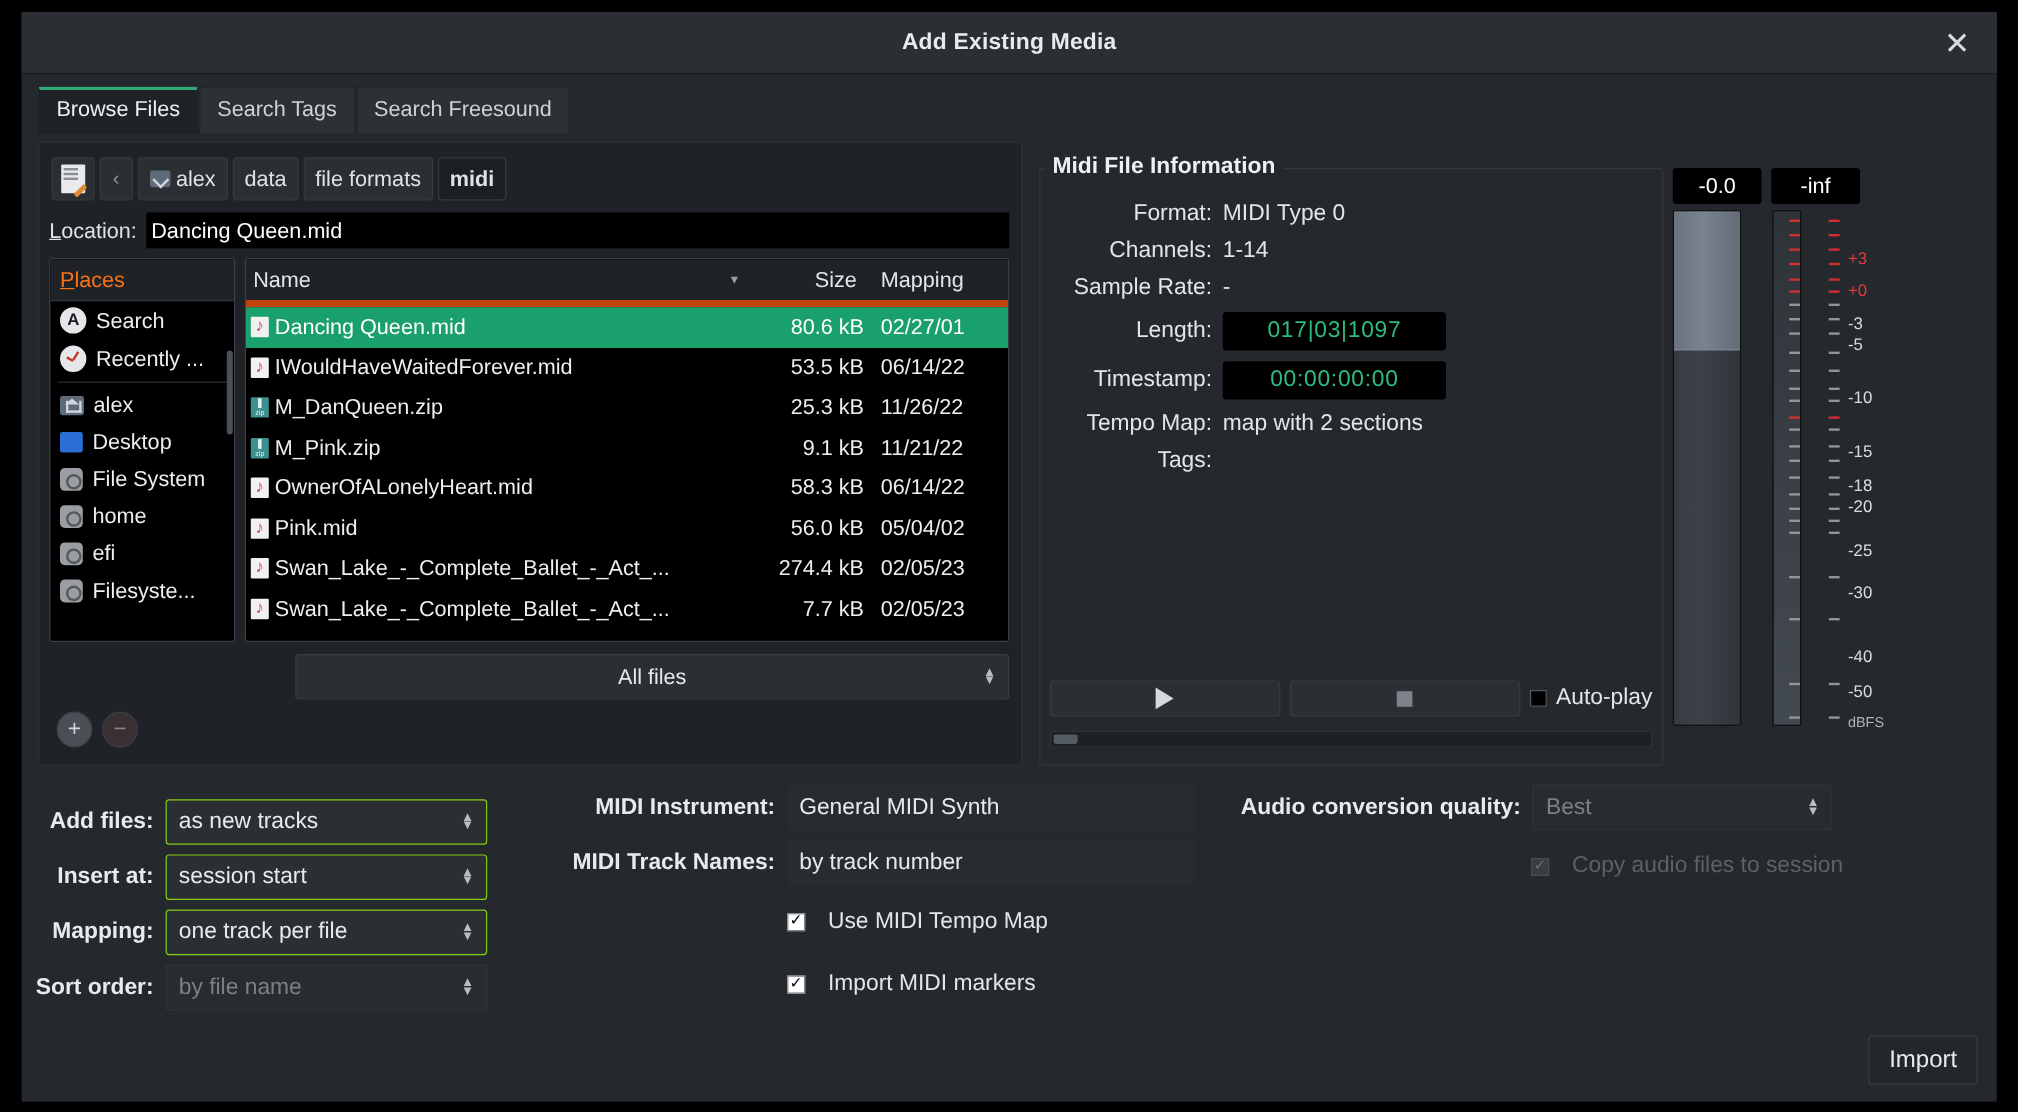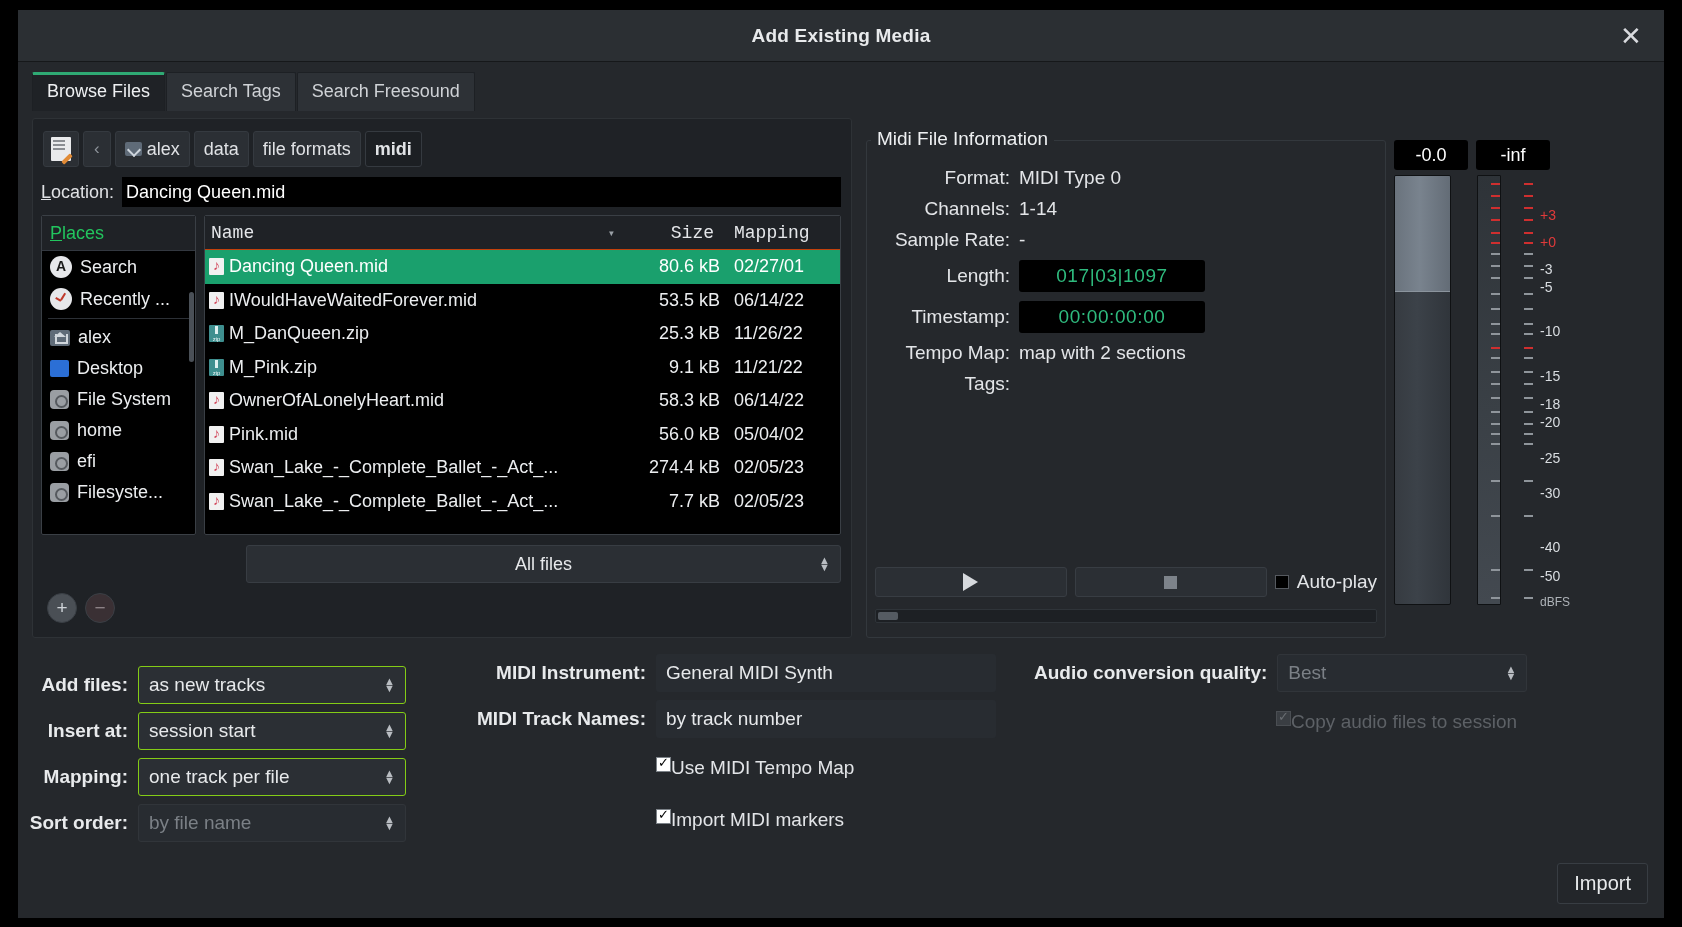--- a/index.html
+++ b/index.html
@@ -86,21 +86,21 @@
   .locinput {
     flex:1; background:#000; border:none; color:#fff; font-size:18px;
     padding:5px 4px; font-family:"Liberation Sans", sans-serif; outline:none; height:30px;
   }
 
   .panes { display:flex; padding: 0 10px 0 8px; height: 320px; gap: 8px; }
   .places {
     width: 155px; background:#000; border:1px solid #3a3f45; border-radius:2px;
     display:flex; flex-direction:column; position:relative; overflow:hidden;
   }
-  .places-head { font-size:18px;color:#22c55e;padding:7px 8px 6px 8px;background:#1f2226;border-bottom:1px solid #333840;}
+  .places-head { font-size:18px;color:#f97316;padding:7px 8px 6px 8px;background:#1f2226;border-bottom:1px solid #333840;}
   .places-head u{text-decoration:underline;}
   .place {
     display:flex;align-items:center;gap:8px;padding:5px 8px;font-size:18px;color:#eceef0;cursor:pointer;
   }
   .places-sep{height:1px;background:#2c3036;margin:3px 6px;}
   .ico-circ{width:22px;height:22px;border-radius:50%;background:#e6e7ea;display:inline-block;position:relative;flex:0 0 22px;}
   .ico-circ.search:after{content:'A';position:absolute;left:0;top:0;width:22px;height:22px;
     font-size:14px;color:#1a1a1a;text-align:center;line-height:21px;font-weight:bold;}
   .ico-circ.recent:after{content:'';position:absolute;left:10px;top:4px;width:1.6px;height:8px;background:#c0392b;
     transform-origin: bottom center; transform: rotate(32deg);}
@@ -111,21 +111,21 @@
   .ico-home:before{content:'';position:absolute;left:4px;top:2px;width:0;height:0;border-left:6px solid transparent;
     border-right:6px solid transparent;border-bottom:5px solid #d0d6dc;}
   .ico-desk{width:19px;height:17px;background:#2b6fd6;border-radius:2px;flex:0 0 19px;}
   .ico-drive{width:19px;height:19px;border-radius:4px;background:#9a9ea3;flex:0 0 19px;position:relative;}
   .ico-drive:after{content:'';position:absolute;left:5px;top:5px;width:9px;height:9px;border-radius:50%;
     border:2px solid #55595e;}
   .places-scroll{position:absolute;right:0;top:36px;width:7px;height:200px;}
   .places-scroll i{position:absolute;left:1px;top:40px;width:5px;height:70px;background:#4a5057;border-radius:3px;display:block;}
 
   .filelist { flex:1; background:#000; border:1px solid #3a3f45; border-radius:2px; position:relative; overflow:hidden;}
-  .fl-head { display:flex; background:#1f2226; border-bottom:1px solid #c2410c;font-family:Liberation Mono, monospace; }
+  .fl-head { display:flex; background:#1f2226; border-bottom:6px solid #c2410c; }
   .fl-head div{font-size:18px;color:#e4e6e9;padding:7px 6px 6px 6px;}
   .col-name{flex:1;position:relative;}
   .col-name .sortarrow{position:absolute;right:10px;top:10px;color:#9aa0a6;font-size:12px;}
   .col-size{width:95px;text-align:right;}
   .col-mod{width:120px;padding-left:14px !important;}
   .frow{display:flex;align-items:center;font-size:18px;color:#eceef0;height:33.5px;cursor:pointer;}
   .frow.sel{background:#1aa06d;color:#fff;}
   .frow .n{flex:1;display:flex;align-items:center;gap:5px;padding-left:4px;overflow:hidden;white-space:nowrap;}
   .frow .s{width:95px;text-align:right;}
   .frow .m{width:120px;padding-left:14px;}
@@ -146,21 +146,21 @@
     line-height:7px;color:#b9bdc2;font-size:11px;}
   .plusminus{display:flex;gap:8px;padding:10px 0 0 14px;}
   .rbtn{width:30px;height:30px;border-radius:50%;background:#4a4f55;color:#cfd3d8;font-size:19px;
     display:flex;align-items:center;justify-content:center;cursor:pointer;border:1px solid #3a3f45;}
   .rbtn.minus{background:#3a3034;color:#8c8286;}
 
   
   .midiinfo{position:absolute;left:848px;top:78px;width:520px;height:498px;
     border:1px solid #33383d;border-radius:3px;}
   .midiinfo h3{position:absolute;left:4px;top:-13px;background:#25282c;padding:0 6px;
-    font-size:19px;color:#eef0f2;font-weight:normal;}
+    font-size:19px;color:#eef0f2;font-weight:bold;}
   .inforow{display:flex;align-items:center;margin:0 0 9px 0;font-size:19px;color:#e3e5e8;}
   .inforow .lbl{width:152px;text-align:right;padding-right:9px;}
   .inforow .val{color:#e3e5e8;}
   .clockbox{background:#000;border-radius:3px;color:#2fbb7e;font-size:19px;
     padding:5px 26px;min-width:186px;text-align:center;letter-spacing:.6px;}
   .info-pad{padding:26px 0 0 0;}
   .transport{position:absolute;left:8px;bottom:40px;right:8px;display:flex;align-items:center;gap:8px;}
   .tbtn{flex:1;height:30px;background:#2b2f34;border:1px solid #383d43;border-radius:3px;
     display:flex;align-items:center;justify-content:center;cursor:pointer;}
   .play-tri{width:0;height:0;border-left:15px solid #d6d9dd;border-top:9px solid transparent;border-bottom:9px solid transparent;}
@@ -203,21 +203,21 @@
   }
   .osel.disabled{color:#7b8086;background:#282c31;border-color:#31353a;}
   .osel.plain{border:none;background:#282c31;}
   .colA{position:absolute;left:0;top:0;width:420px;margin-top:12px;}
   .colA .olabel{width:120px;}
   .colA .osel{width:268px;}
   .colB{position:absolute;left:438px;top:0;width:545px;}
   .colB .olabel{width:200px;}
   .colB .osel{width:340px;}
   .colC{position:absolute;left:996px;top:0;width:540px;}
-  .chkrow{display:flex;gap:0;font-size:19px;color:#e3e5e8;cursor:pointer;}
+  .chkrow{display:flex;align-items:center;gap:19px;font-size:19px;color:#e3e5e8;cursor:pointer;}
   .chkrow.disabled{color:#5d6166;}
   .cbx2{width:15px;height:15px;background:#fff;border:1px solid #7c8288;position:relative;flex:0 0 15px;}
   .cbx2.on:after{content:'\2713';position:absolute;left:1px;top:-3px;font-size:13px;color:#000;}
   .cbx2.dim{background:#3a3e43;border-color:#4a4e53;}
   .cbx2.dim:after{content:'\2713';position:absolute;left:1px;top:-3px;font-size:13px;color:#6a6e73;}
 
   .importbtn{position:absolute;right:16px;bottom:14px;background:#23262a;border:1px solid #383d43;
     border-radius:3px;color:#e8eaec;font-size:20px;padding:8px 16px;cursor:pointer;}
 </style>
 </head>

